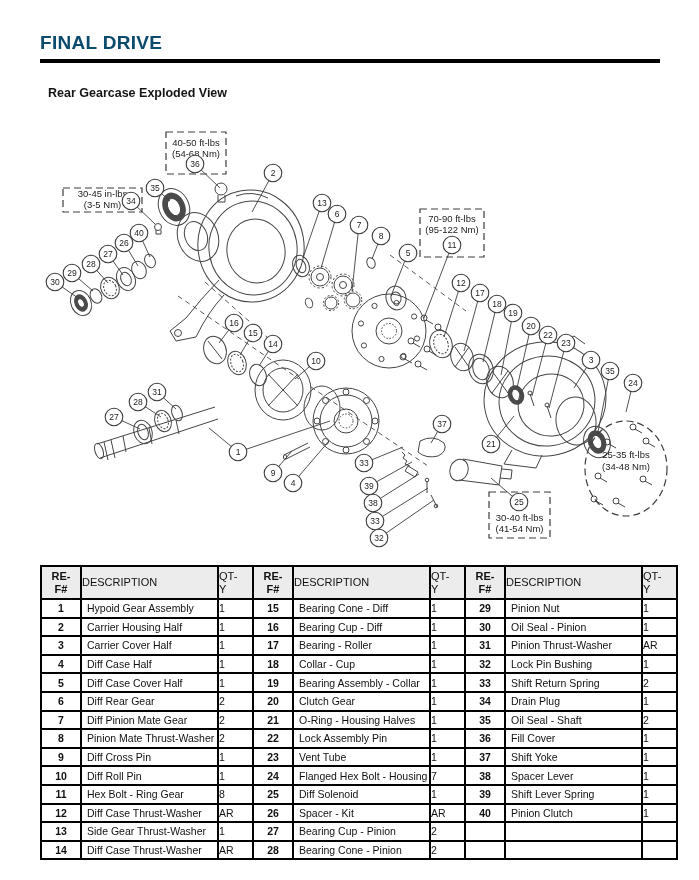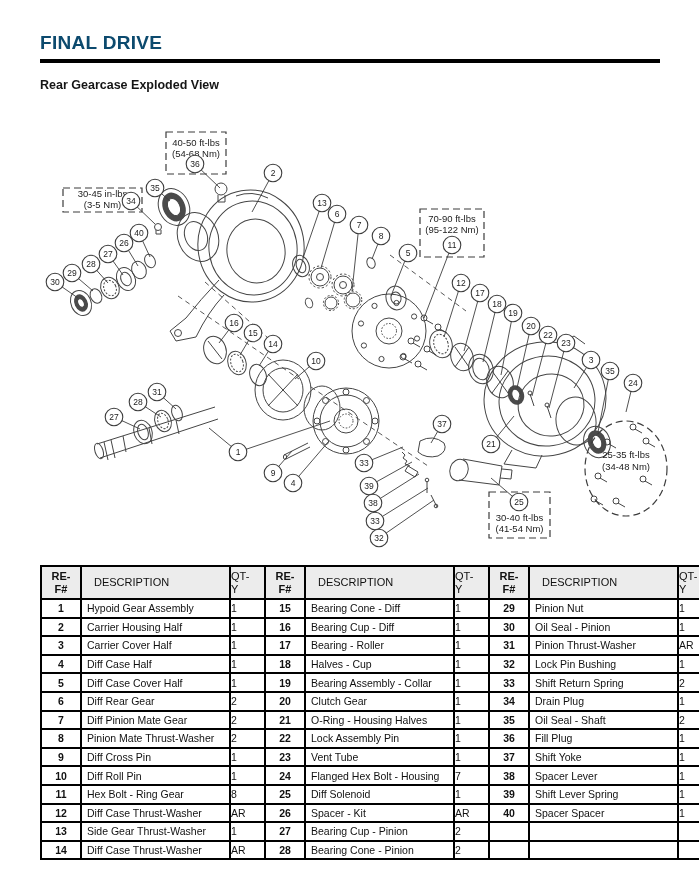--- a/index.html
+++ b/index.html
@@ -6,21 +6,21 @@
   body{
     width:699px;height:880px;position:relative;background:#ffffff;
     font-family:"Liberation Sans", sans-serif;color:#111;overflow:hidden;
   }
   .page-title{
     position:absolute;left:40px;top:32px;margin:0;
     font-size:19px;font-weight:bold;letter-spacing:.3px;color:#0c4a6e;text-align:right;
   }
   .title-rule{position:absolute;left:40px;top:59px;width:620px;height:4px;background:#000;}
   .subtitle{
-    position:absolute;left:40px;top:78px;margin:0;
+    position:absolute;left:40px;top:78px;margin:8px;
     font-size:12.5px;font-weight:bold;color:#151515;
   }
   .diagram{position:absolute;left:0;top:0;width:570px;height:562px;}
   .diagram svg{display:block;}
 
   
   .art *{fill:none;stroke:#454545;stroke-width:1;}
   .art .dark{fill:#4a4a4a;stroke:none;}
   .art .white{fill:#ffffff;stroke:#454545;}
   .art .dashline{stroke-dasharray:5 4;stroke-width:.9;}
@@ -36,21 +36,21 @@
     border-collapse:collapse;table-layout:fixed;
   }
   #parts-table th,#parts-table td{border:2px solid #000;overflow:hidden;}
   #parts-table th{
     background:#ececec;font-size:11px;font-weight:bold;text-align:center;
     white-space:pre-line;line-height:1.15;height:29px;padding:1px 0;
   }
   #parts-table td{height:16.6px;font-size:10.5px;padding:0;background:#fff;}
   #parts-table .ref{width:38px;text-align:center;font-weight:bold;}
   #parts-table .qty{width:33px;text-align:left;font-weight:normal;}
-  #parts-table .desc{width:135px;text-align:left;font-weight:normal;padding-left:12px;}
+  #parts-table .desc{width:135px;text-align:left;font-weight:normal;}
   #parts-table td.desc{padding-left:5px;}
 </style>
 </head>
 <body>
 
 <div>
 
   <h1 class="page-title">FINAL DRIVE</h1>
   <div class="title-rule"></div>
   <h2 class="subtitle">Rear Gearcase Exploded View</h2>
@@ -560,21 +560,21 @@
           <td class="qty">1</td>
           <td class="ref">31</td>
           <td class="desc">Pinion Thrust-Washer</td>
           <td class="qty">AR</td>
         </tr>
         <tr>
           <td class="ref">4</td>
           <td class="desc">Diff Case Half</td>
           <td class="qty">1</td>
           <td class="ref">18</td>
-          <td class="desc">Halves - Cup</td>
+          <td class="desc">Collar - Cup</td>
           <td class="qty">1</td>
           <td class="ref">32</td>
           <td class="desc">Lock Pin Bushing</td>
           <td class="qty">1</td>
         </tr>
         <tr>
           <td class="ref">5</td>
           <td class="desc">Diff Case Cover Half</td>
           <td class="qty">1</td>
           <td class="ref">19</td>
@@ -607,21 +607,21 @@
           <td class="qty">2</td>
         </tr>
         <tr>
           <td class="ref">8</td>
           <td class="desc">Pinion Mate Thrust-Washer</td>
           <td class="qty">2</td>
           <td class="ref">22</td>
           <td class="desc">Lock Assembly Pin</td>
           <td class="qty">1</td>
           <td class="ref">36</td>
-          <td class="desc">Fill Plug</td>
+          <td class="desc">Fill Cover</td>
           <td class="qty">1</td>
         </tr>
         <tr>
           <td class="ref">9</td>
           <td class="desc">Diff Cross Pin</td>
           <td class="qty">1</td>
           <td class="ref">23</td>
           <td class="desc">Vent Tube</td>
           <td class="qty">1</td>
           <td class="ref">37</td>
@@ -651,21 +651,21 @@
           <td class="qty">1</td>
         </tr>
         <tr>
           <td class="ref">12</td>
           <td class="desc">Diff Case Thrust-Washer</td>
           <td class="qty">AR</td>
           <td class="ref">26</td>
           <td class="desc">Spacer - Kit</td>
           <td class="qty">AR</td>
           <td class="ref">40</td>
-          <td class="desc">Spacer Spacer</td>
+          <td class="desc">Pinion Clutch</td>
           <td class="qty">1</td>
         </tr>
         <tr>
           <td class="ref">13</td>
           <td class="desc">Side Gear Thrust-Washer</td>
           <td class="qty">1</td>
           <td class="ref">27</td>
           <td class="desc">Bearing Cup - Pinion</td>
           <td class="qty">2</td>
           <td class="ref"></td>

